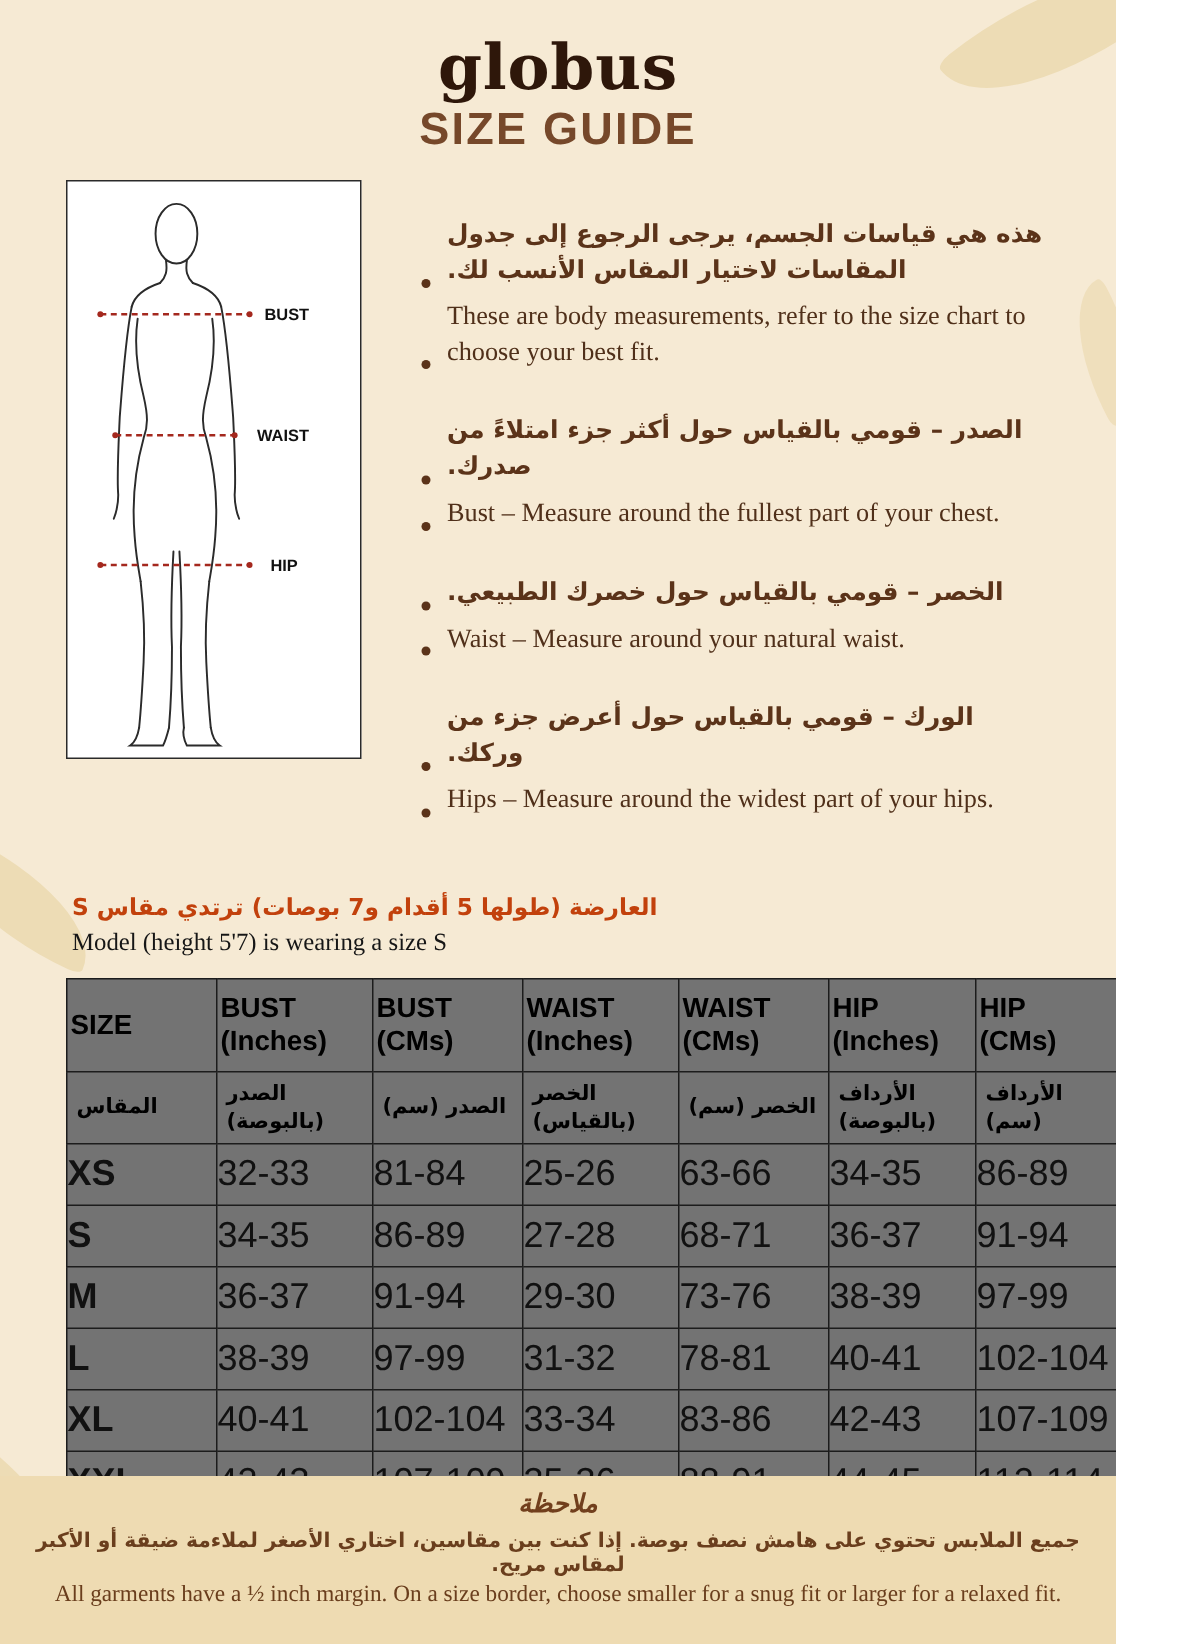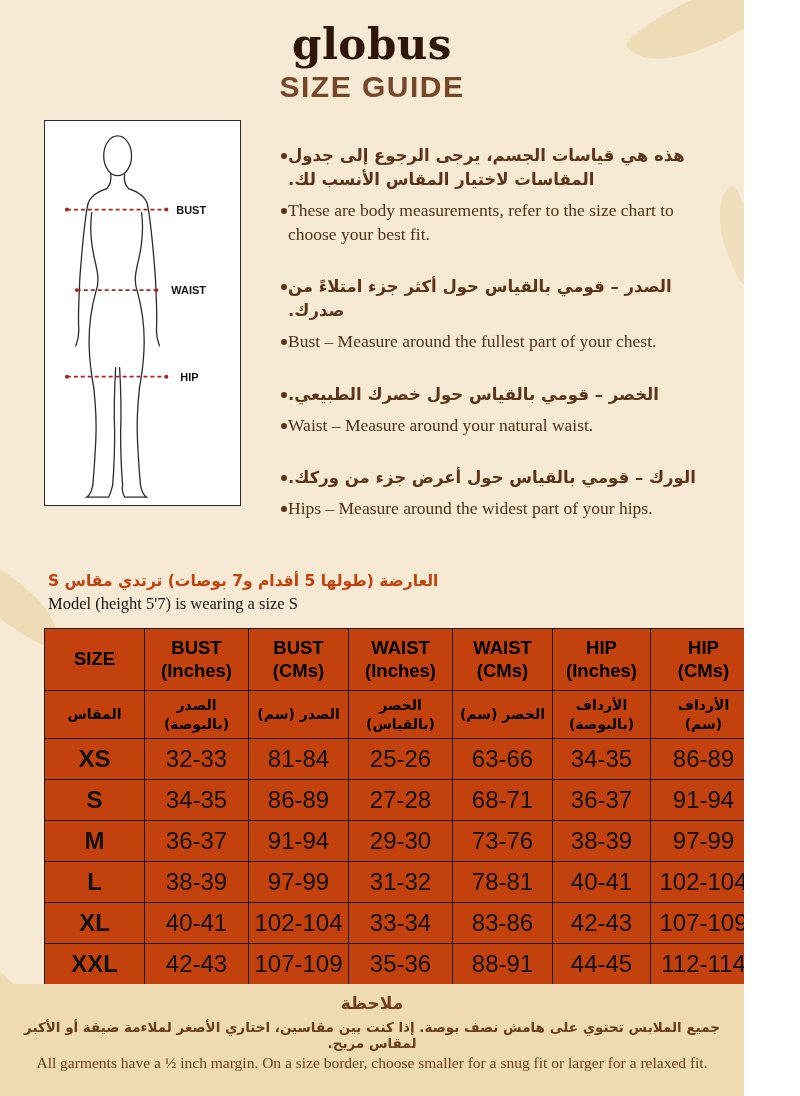--- a/index.html
+++ b/index.html
@@ -38,38 +38,38 @@
     background:#ffffff; border:1.5px solid #2a2a2a;
   }
   .figure-box svg { display:block; width:100%; height:100%; }
   .body-line { fill:none; stroke:#2b2b2b; stroke-width:1.3; stroke-linecap:round; }
   .measure { stroke:#a4281e; stroke-width:1.7; stroke-dasharray:4 3; }
   .measure-dot { fill:#a4281e; }
   .diagram-label { font-family:"Liberation Sans", sans-serif; font-size:11px; font-weight:700; fill:#111; }
 
   .instructions { flex:1; padding-left:40px; padding-top:24px; }
   .group { margin-bottom:29px; }
-  .bullet-item { display:flex; gap:1px; margin-bottom:7px; }
+  .bullet-item { display:flex; gap:11px; margin-bottom:7px;align-items:flex-end; }
   .bullet { width:6px; height:6px; border-radius:50%; background:#5b3319; margin-top:9px; flex:none; }
   .txt-ar {
     font-family:"DejaVu Sans", sans-serif; font-weight:700; font-size:16.5px;
     line-height:1.45; color:#5b3319; direction:rtl; unicode-bidi:embed; text-align:left;
     display:block;
   }
   .txt-en { font-size:17.5px; line-height:1.35; color:#50301a; display:block; }
 
   
   .model-note { margin:20px 0 0 48px; color:#161616; }
   .model-note .txt-ar { color:#c2410c; font-size:15.5px; margin-bottom:2px; }
   .model-note .mn-en { font-size:16.5px; color:#161616; }
 
   
   .size-table {
     margin:14px 44px 0; width:712px; border-collapse:collapse;
-    background:#c2410c; text-align:center; table-layout:fixed;
+    background:#737373; text-align:left; table-layout:fixed;
   }
   .size-table th, .size-table td { border:1.5px solid #1c1c1c; vertical-align:middle; }
   .en-head th {
     font-family:"Liberation Sans", sans-serif; font-weight:700;
     font-size:18.5px; color:#000; padding:8px 2px; line-height:1.2;
   }
   .en-head th span { display:block; }
   .ar-head th {
     font-family:"DejaVu Sans", sans-serif; font-weight:700;
     font-size:14px; color:#000; padding:5px 6px; line-height:1.35;
@@ -79,21 +79,21 @@
     color:#111; padding:6px 0;
   }
   .size-table tbody td.size-col { font-weight:700; }
 
   
   .note-band {
     position:absolute; left:0; right:0; bottom:0; height:112px;
     background:#eedbb2; z-index:1; text-align:center; padding-top:9px;
     color:#6a3e1d;
   }
-  .note-title-ar { font-family:"DejaVu Sans", sans-serif; font-weight:700; font-size:17px; color:#713f1d; }
+  .note-title-ar { font-family:"DejaVu Sans", sans-serif; font-weight:700; font-size:17px; color:#713f1d;font-style:italic; }
   .note-title-en { font-weight:700; font-size:17px; color:#713f1d; margin-top:1px; }
   .note-body-ar { font-family:"DejaVu Sans", sans-serif; font-weight:700; font-size:13.5px; margin-top:6px; direction:rtl; }
   .note-body-en { font-size:15.5px; margin-top:3px; }
 </style>
 </head>
 <body>
 
 <div class="page">
 
   <div class="leaf leaf-1"></div>

